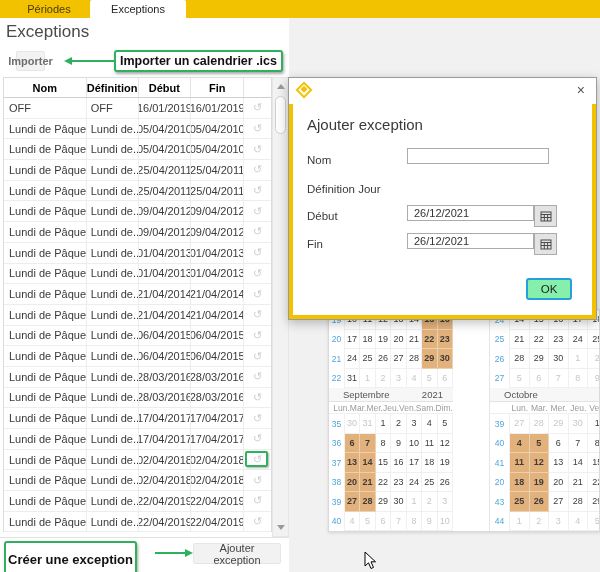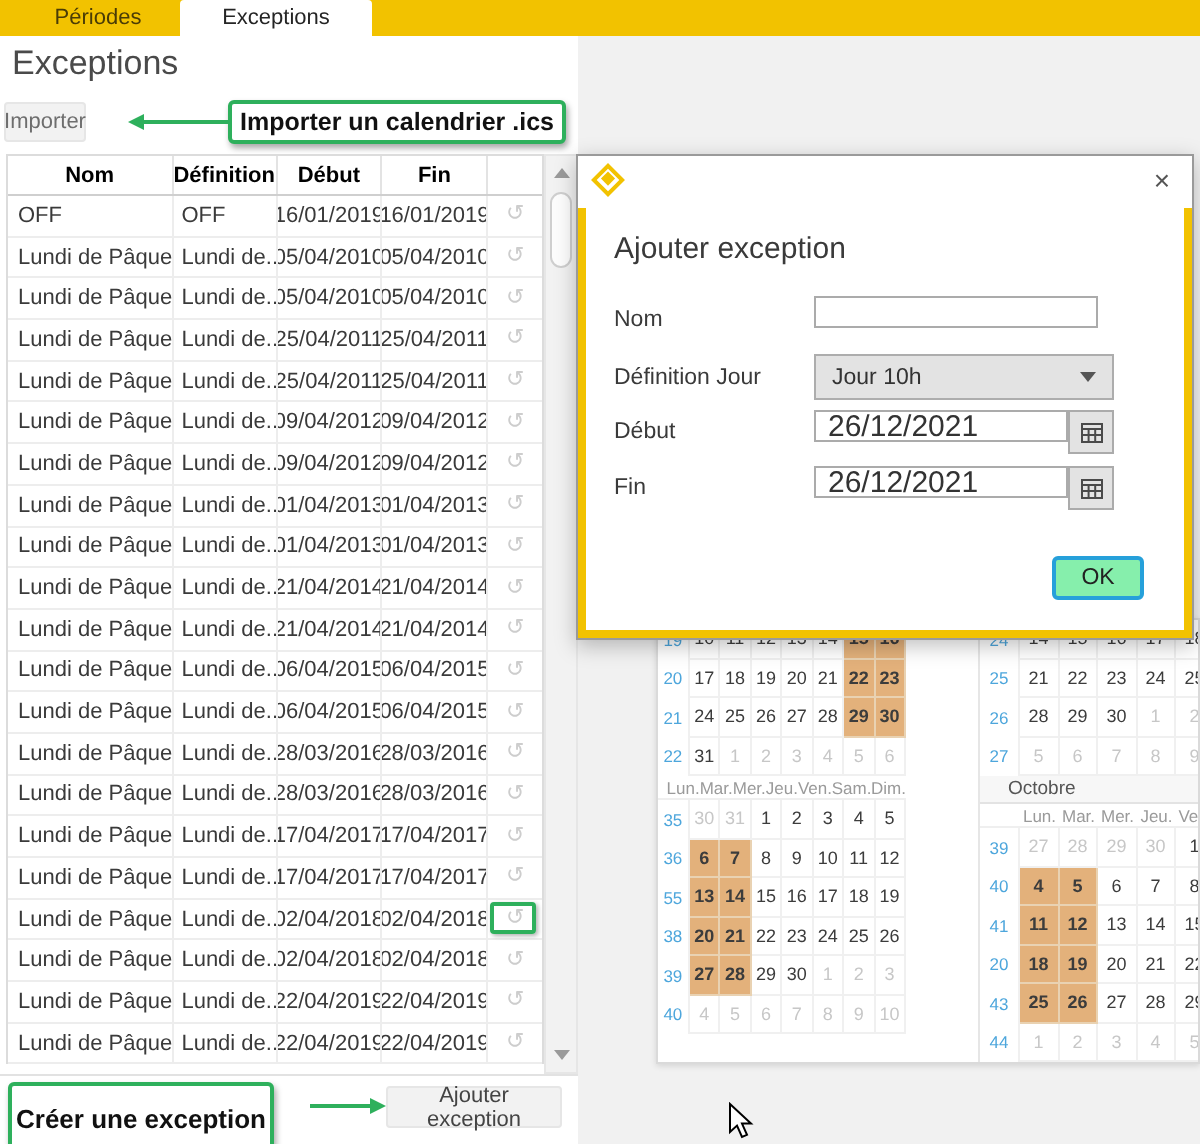--- a/index.html
+++ b/index.html
@@ -10,21 +10,21 @@
   .topbar{position:absolute;left:0;top:0;width:600px;height:18px;background:var(--accent-yellow);}
   .tab{position:absolute;top:0;height:18px;display:flex;align-items:center;justify-content:center;font-size:11px;cursor:pointer;}
   .tab-periodes{left:8px;width:82px;color:#4a3c06;justify-content:center;}
   .tab-exceptions{left:90px;width:96px;background:#fff;color:#252525;border-radius:2px 2px 0 0;}
 
   
   .right-panel{position:absolute;left:289px;top:18px;width:311px;height:554px;background:#f1f1f1;}
 
   .page-title{position:absolute;left:6px;top:22px;font-size:17px;font-weight:400;color:#4a4a4a;}
   .btn-grey{position:absolute;display:flex;align-items:center;justify-content:center;background:#f2f2f2;border:1px solid #e6e6e6;border-radius:2px;color:#6e6e6e;font-size:11px;cursor:pointer;}
-  .import-btn{left:2px;top:51px;width:41px;height:20px;}
+  .import-btn{left:16px;top:51px;width:29px;height:20px;font-weight:bold;}
   .add-btn{left:193px;top:543px;width:88px;height:21px;color:#444;}
 
   
   .hint-box{position:absolute;background:#fff;border:2px solid var(--annotation-green);border-radius:3px;display:flex;align-items:center;justify-content:center;font-size:12.5px;font-weight:bold;color:#111;box-shadow:1px 2px 3px rgba(0,0,0,.35);}
   .hint-import{left:114px;top:50px;width:169px;height:22px;}
   .hint-create{left:4px;top:541px;width:133px;height:37px;font-size:13px;}
   .arrow-line{position:absolute;height:2px;background:var(--annotation-green);}
   .arrow-head{position:absolute;width:0;height:0;border-top:4px solid transparent;border-bottom:4px solid transparent;}
   .arrow-head.left{border-right:8px solid var(--annotation-green);}
   .arrow-head.right{border-left:8px solid var(--annotation-green);}
@@ -69,21 +69,21 @@
 
   
   .dialog{position:absolute;left:288px;top:77px;width:309px;height:243px;background:#fff;border:1px solid #9a9a9a;box-shadow:0 3px 10px rgba(0,0,0,.25);}
   .dlg-titlebar{position:absolute;left:0;top:0;right:0;height:26px;background:#fff;}
   .dlg-close{position:absolute;right:11px;top:4px;font-size:14px;color:#555;cursor:pointer;line-height:16px;}
   .logo{position:absolute;left:9px;top:6px;width:12px;height:12px;border:2.5px solid var(--accent-yellow);transform:rotate(45deg);}
   .logo::after{content:"";position:absolute;left:1px;top:1px;width:5px;height:5px;background:var(--accent-yellow);}
   .dlg-body{position:absolute;left:0;top:26px;right:0;bottom:0;background:#fff;border-left:4px solid var(--accent-yellow);border-right:4px solid var(--accent-yellow);border-bottom:4px solid var(--accent-yellow);}
   .dlg-heading{position:absolute;left:14px;top:12px;font-size:15px;color:#3a3a3a;}
   .dlg-label{position:absolute;left:14px;font-size:11.5px;color:#3a3a3a;}
-  .inp{position:absolute;left:114px;height:16px;border:1px solid #ababab;background:#fff;font-size:15px;color:#333;padding:0 6px;outline:none;}
+  .inp{position:absolute;left:114px;height:16px;border:1px solid #ababab;background:#fff;font-size:11px;color:#333;padding:0 6px;outline:none;}
   .inp-nom{top:44px;width:142px;}
   .inp-date{width:127px;}
   .cal-btn{position:absolute;left:241px;width:23px;height:22px;background:#e3e3e3;border:1px solid #ababab;display:flex;align-items:center;justify-content:center;cursor:pointer;}
   .dd{position:absolute;left:114px;top:73px;width:150px;height:23px;background:#e3e3e3;border:1px solid #adadad;display:flex;align-items:center;font-size:11.5px;color:#333;padding:0 8px;cursor:pointer;}
   .dd-caret{position:absolute;right:8px;width:0;height:0;border-left:4px solid transparent;border-right:4px solid transparent;border-top:5px solid #555;}
   .ok-btn{position:absolute;left:233px;top:174px;width:46px;height:22px;background:#86efac;border:2px solid var(--ok-border);border-radius:3px;font-size:11.5px;color:#222;display:flex;align-items:center;justify-content:center;cursor:pointer;}
 
   .cursor{position:absolute;left:364px;top:551px;}
 </style>
 </head>
@@ -363,20 +363,24 @@
             <div class="cday">31</div>
             <div class="cday g">1</div>
             <div class="cday g">2</div>
             <div class="cday g">3</div>
             <div class="cday g">4</div>
             <div class="cday g">5</div>
             <div class="cday g">6</div>
           </div>
         </div>
       <div class="cal-month">
+          <div class="cal-mhead">
+            <div>Septembre</div>
+            <div>2021</div>
+          </div>
           <div class="cal-dhead">
             <div class="cw"></div>
             <div class="cd">Lun.</div>
             <div class="cd">Mar.</div>
             <div class="cd">Mer.</div>
             <div class="cd">Jeu.</div>
             <div class="cd">Ven.</div>
             <div class="cd">Sam.</div>
             <div class="cd">Dim.</div>
           </div>
@@ -394,21 +398,21 @@
             <div class="cweek">36</div>
             <div class="cday hl">6</div>
             <div class="cday hl">7</div>
             <div class="cday">8</div>
             <div class="cday">9</div>
             <div class="cday">10</div>
             <div class="cday">11</div>
             <div class="cday">12</div>
           </div>
           <div class="cal-row">
-            <div class="cweek">55</div>
+            <div class="cweek">37</div>
             <div class="cday hl">13</div>
             <div class="cday hl">14</div>
             <div class="cday">15</div>
             <div class="cday">16</div>
             <div class="cday">17</div>
             <div class="cday">18</div>
             <div class="cday">19</div>
           </div>
           <div class="cal-row">
             <div class="cweek">38</div>
@@ -546,24 +550,20 @@
       <div class="logo"></div>
       <div class="dlg-close">×</div>
     </div>
     <div class="dlg-body">
       <div class="dlg-heading">Ajouter exception</div>
 
       <div class="dlg-label" style="top:50px;">Nom</div>
       <input class="inp inp-nom" value="" style="">
 
       <div class="dlg-label" style="top:79px;">Définition Jour</div>
-      <div class="dd">
-        <span>Jour 10h</span>
-        <span class="dd-caret"></span>
-      </div>
 
       <div class="dlg-label" style="top:106px;">Début</div>
       <input class="inp inp-date" style="top: 101px;" value="26/12/2021">
       <div class="cal-btn" style="top:101px;">
         <svg width="12" height="12" viewBox="0 0 12 12">
             <rect x="1" y="2" width="10" height="9" fill="none" stroke="#4a4a4a"></rect>
             <line x1="1" y1="4.5" x2="11" y2="4.5" stroke="#4a4a4a"></line>
             <line x1="4.3" y1="4.5" x2="4.3" y2="11" stroke="#4a4a4a"></line>
             <line x1="7.6" y1="4.5" x2="7.6" y2="11" stroke="#4a4a4a"></line>
             <line x1="1" y1="7.5" x2="11" y2="7.5" stroke="#4a4a4a"></line>

